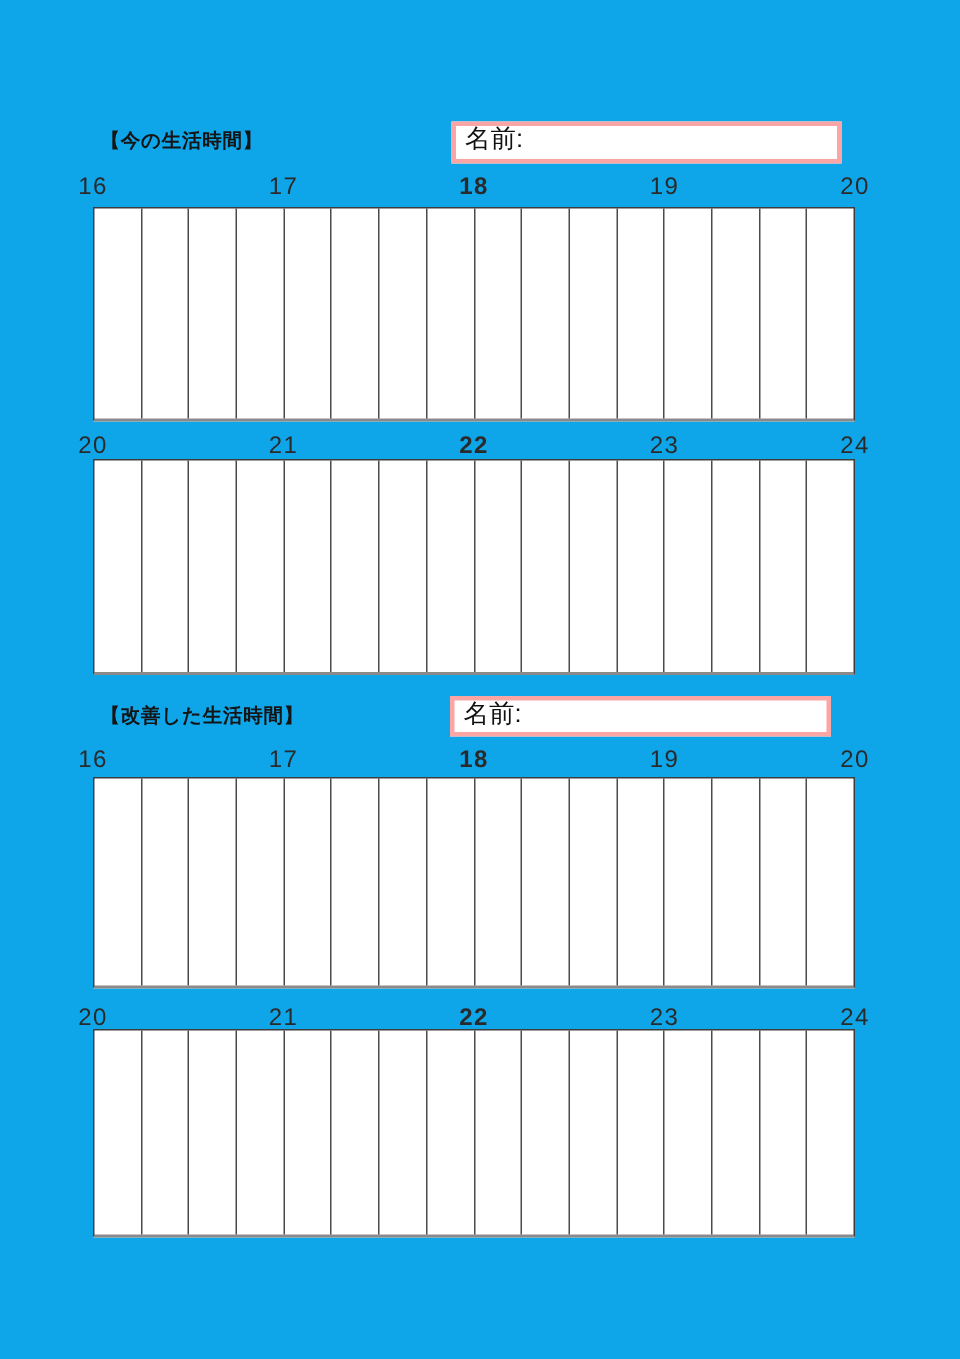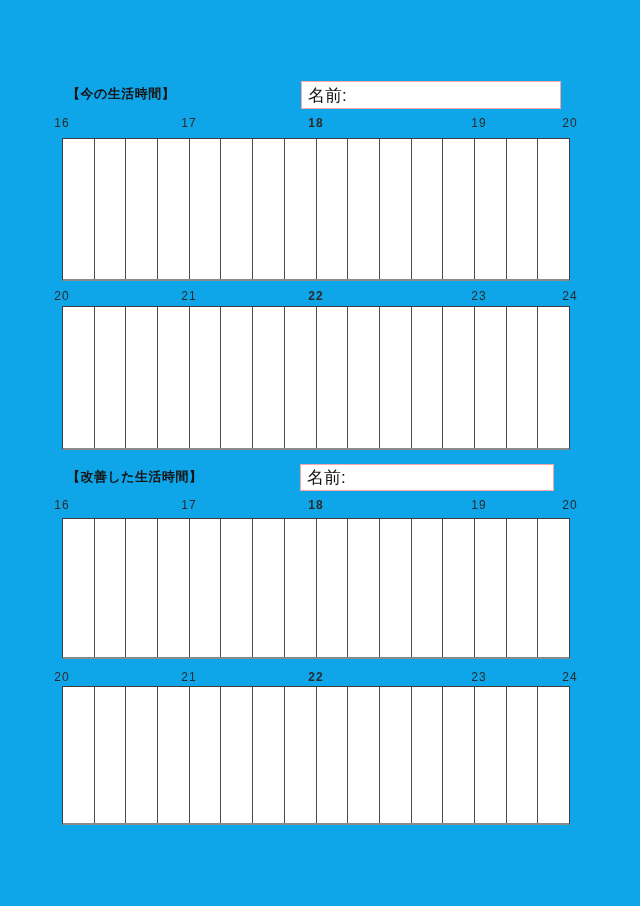--- a/index.html
+++ b/index.html
@@ -24,24 +24,23 @@
     font-weight: bold;
     letter-spacing: 0.5px;
     color: #151515;
     white-space: nowrap;
   }
   #title-current  { top: 85px; }
   #title-improved { top: 468px; text-align: right; }
 
   .name-box {
     position: absolute;
-    border: 1px solid #fca5a5;
+    border: 3px solid #fca5a5;
     background: #ffffff;
     display: flex;
-    align-items: center;
     box-sizing: border-box;
   }
   #name-box-1 { left: 301px; top: 81px;  width: 260px; height: 28px; }
   #name-box-2 { left: 300px; top: 464px; width: 254px; height: 27px; }
   .name-label {
     font-size: 17px;
     color: #111111;
     padding-left: 6px;
     line-height: 1;
     white-space: nowrap;
@@ -54,30 +53,30 @@
   .hour-scale {
     position: absolute;
     left: 62px;
     width: 508px;
     height: 14px;
   }
   .hour-scale .tick {
     position: absolute;
     top: 0;
     transform: translateX(-50%);
-    font-size: 12px;
+    font-size: 16px;
     color: #2a2a2a;
     letter-spacing: 1px;
     white-space: nowrap;
     text-align: center;
   }
   .tick.t0 { left: 0%; }
   .tick.t1 { left: 25%; }
   .tick.t2 { left: 50%; font-weight: bold; }
-  .tick.t3 { left: 75%; margin-left: 36px; }
+  .tick.t3 { left: 75%; }
   .tick.t4 { left: 100%; }
 
   #scale-1 { top: 116px; }
   #scale-2 { top: 289px; }
   #scale-3 { top: 498px; }
   #scale-4 { top: 670px; }
 
   .time-grid {
     position: absolute;
     left: 62px;

